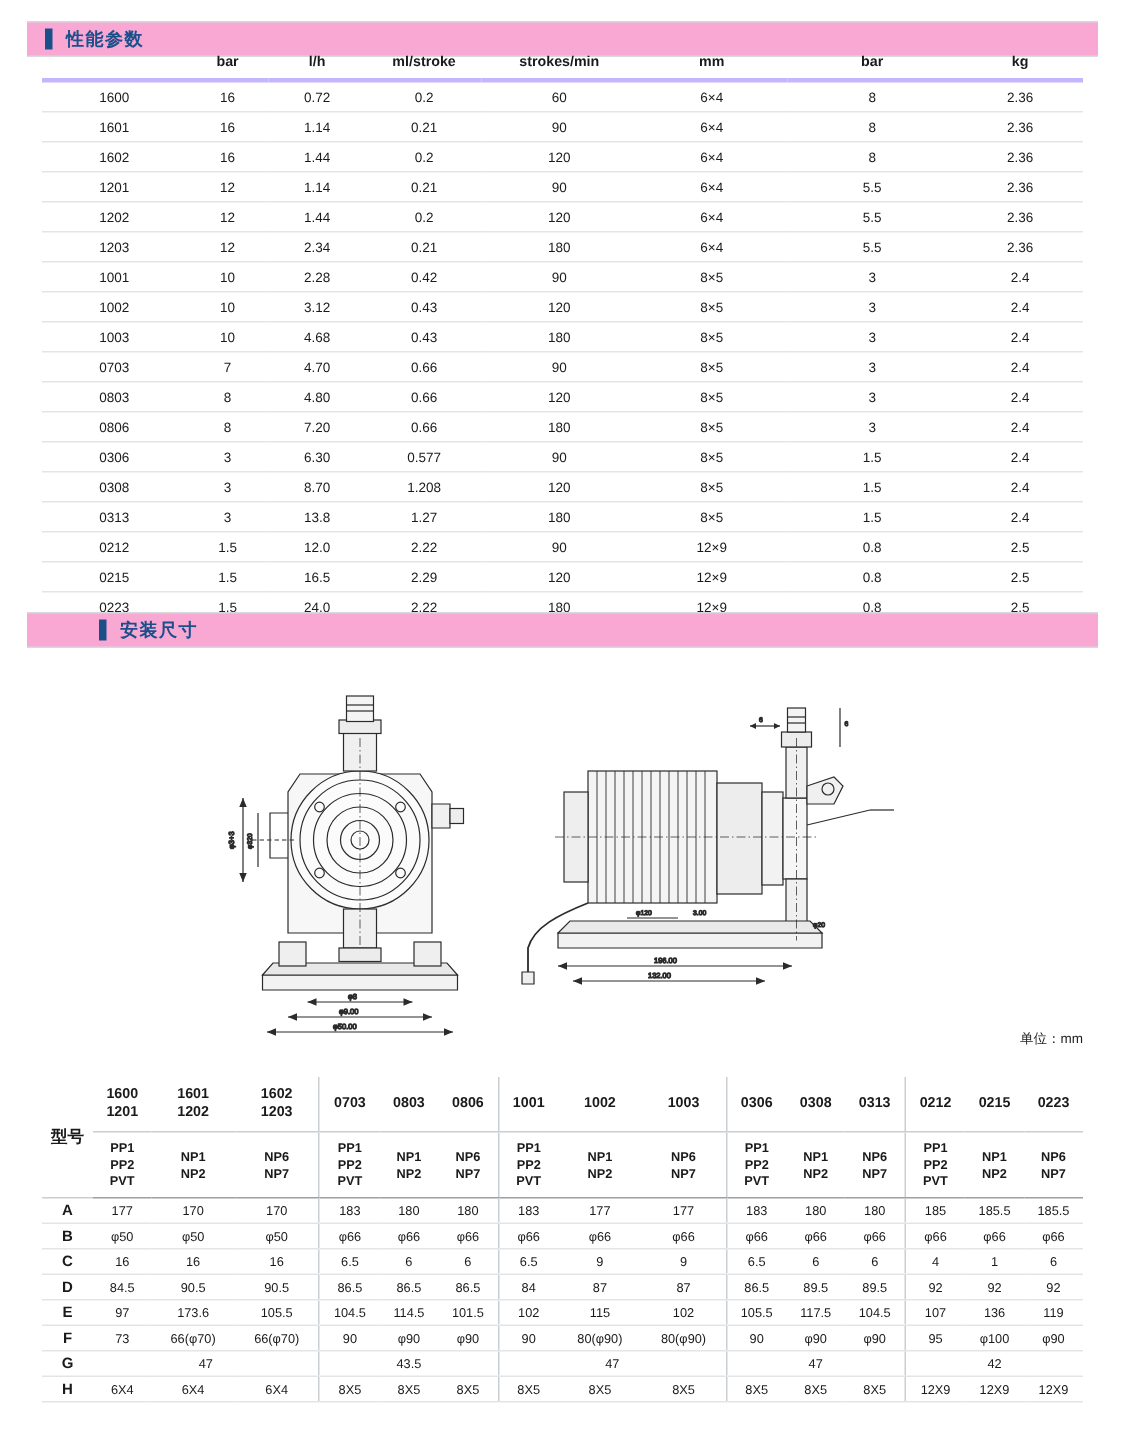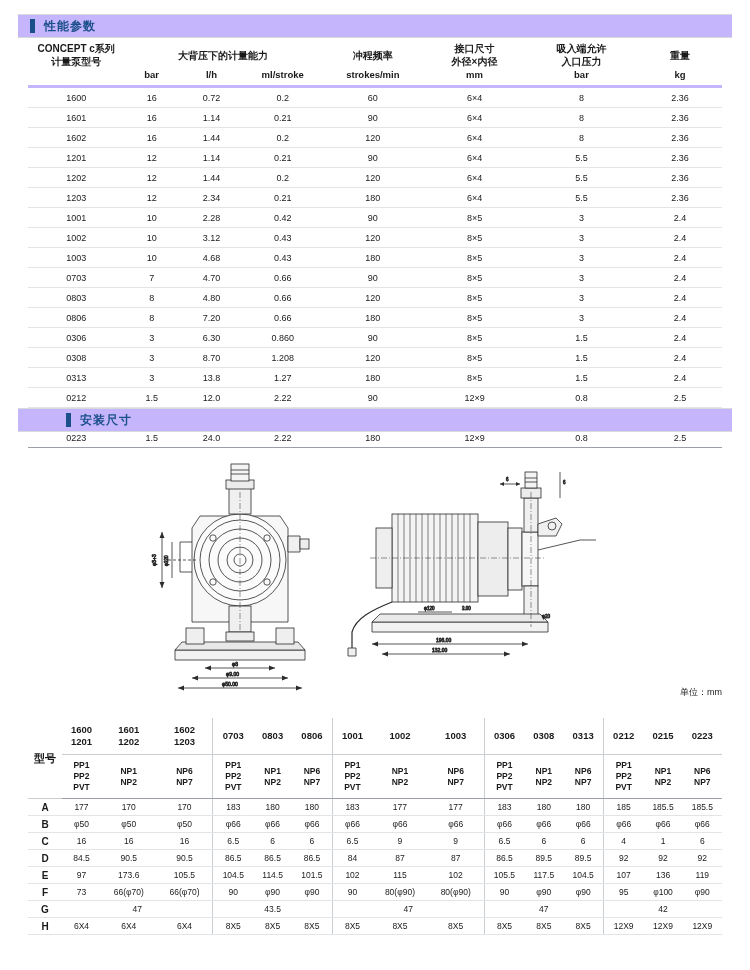--- a/index.html
+++ b/index.html
@@ -12,21 +12,21 @@
     height: 970px;
     font-family: "Liberation Sans", sans-serif;
     color: #111;
     position: relative;
     overflow: hidden;
   }
 
   
   .section-bar {
     height: 22px;
-    background: #c4b5fd;
+    background: #f9a8d4;
     display: flex;
     align-items: center;
     margin: 0 18px;
     border-top: 1px solid #d6dadd;
     border-bottom: 1px solid #d6dadd;
   }
   .section-bar .accent {
     width: 5px;
     height: 14px;
     background: #1b4f8a;
@@ -150,37 +150,20 @@
 </head>
 <body>
 
 <div class="section-bar" id="perf-bar">
   <div class="accent"></div>
   <div class="title">性能参数</div>
 </div>
 
 <table id="perf-table">
   <thead>
-    <tr class="hdr-group">
-      <td class="col-model">
-        <div>CONCEPT c系列</div>
-        <div>计量泵型号</div>
-      </td>
-      <td colspan="3">大背压下的计量能力</td>
-      <td class="col-str">冲程频率</td>
-      <td class="col-conn">
-        <div>接口尺寸</div>
-        <div>外径×内径</div>
-      </td>
-      <td class="col-suc">
-        <div>吸入端允许</div>
-        <div>入口压力</div>
-      </td>
-      <td class="col-wt">重量</td>
-    </tr>
     <tr class="hdr-units">
       <td class="col-model"></td>
       <td class="col-bar">bar</td>
       <td class="col-lh">l/h</td>
       <td class="col-mls">ml/stroke</td>
       <td class="col-str">strokes/min</td>
       <td class="col-conn">mm</td>
       <td class="col-suc">bar</td>
       <td class="col-wt">kg</td>
     </tr>
@@ -303,21 +286,21 @@
         <td class="col-mls">0.66</td>
         <td class="col-str">180</td>
         <td class="col-conn">8×5</td>
         <td class="col-suc">3</td>
         <td class="col-wt">2.4</td>
       </tr>
       <tr>
         <td class="col-model">0306</td>
         <td class="col-bar">3</td>
         <td class="col-lh">6.30</td>
-        <td class="col-mls">0.860</td>
+        <td class="col-mls">0.577</td>
         <td class="col-str">90</td>
         <td class="col-conn">8×5</td>
         <td class="col-suc">1.5</td>
         <td class="col-wt">2.4</td>
       </tr>
       <tr>
         <td class="col-model">0308</td>
         <td class="col-bar">3</td>
         <td class="col-lh">8.70</td>
         <td class="col-mls">1.208</td>

